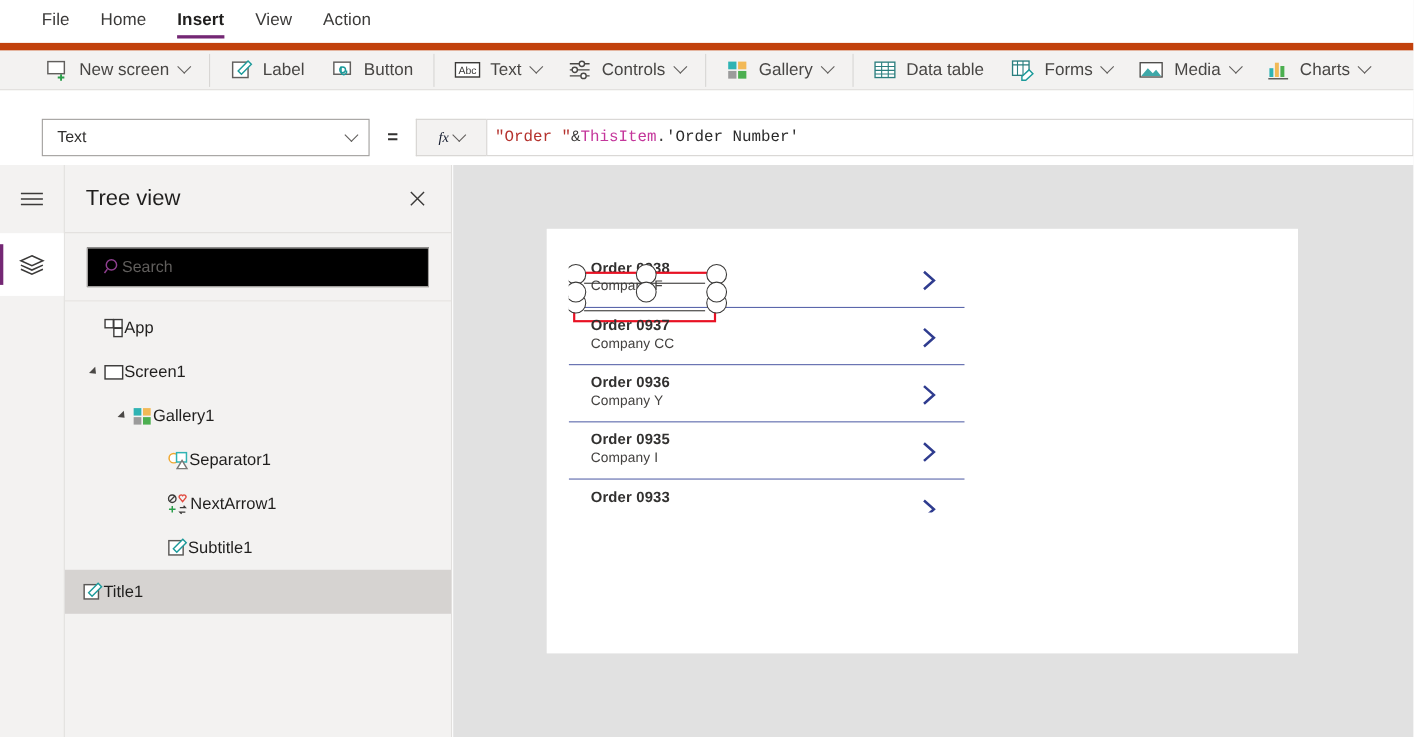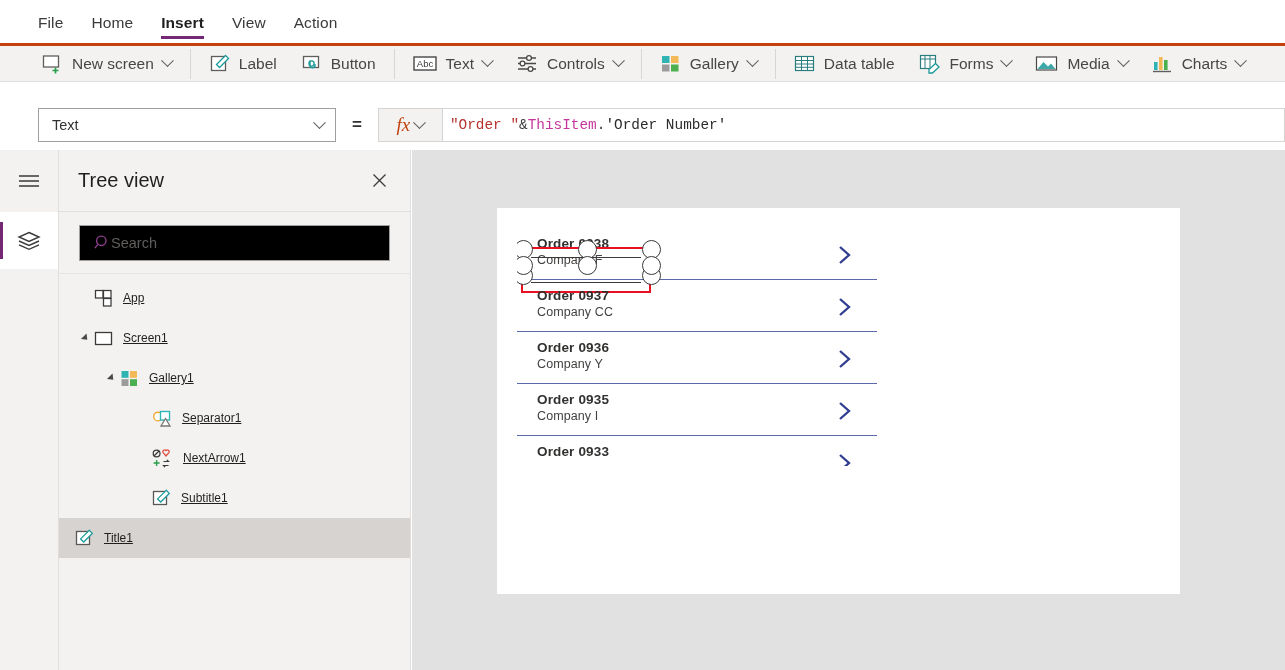--- a/index.html
+++ b/index.html
@@ -10,21 +10,21 @@
     font-family: "Liberation Sans", sans-serif;
     background: #ffffff;
     -webkit-font-smoothing: antialiased;
   }
   #app { position: relative; width: 1285px; height: 670px; background: #ffffff; }
 
   
   .menubar {
     position: absolute; left: 0; top: 0; width: 1285px; height: 46px;
     background: #ffffff; display: flex; align-items: flex-end;
-    padding-left: 24px; border-bottom: 3px solid #c2410c;
+    padding-left: 24px; border-bottom: 7px solid #c2410c;
   }
   .menu-item {
     position: relative; font-size: 15.5px; color: #3b3a39;
     padding: 0 14px 11px 14px; cursor: default; letter-spacing: .1px;
   }
   .menu-item.active { color: #201f1e; font-weight: bold; }
   .menu-item.active::after {
     content: ""; position: absolute; left: 14px; right: 14px; bottom: 4px;
     height: 3px; background: #742774;
   }
@@ -60,21 +60,21 @@
     width: 298px; height: 34px; background: #fff; border: 1px solid #a19f9d;
     display: flex; align-items: center; justify-content: space-between;
     padding: 0 11px 0 13px; font-size: 14.5px; color: #323130; cursor: default;
   }
   .eq { font-size: 17px; color: #323130; margin: 0 16px; font-weight: bold; }
   .fx-box {
     width: 64px; height: 34px; background: #f3f2f1; border: 1px solid #d6d4d2;
     border-right: none; display: flex; align-items: center; justify-content: center;
     gap: 5px; cursor: default;
   }
-  .fx-glyph { font-family: "Liberation Serif", serif; font-style: italic; font-size: 19px; color: #c2410c; }
+  .fx-glyph { font-family: "Liberation Serif", serif; font-style: italic; font-size: 13px; color: #0f172a; }
   .formula-input {
     flex: 1 1 auto; height: 34px; background: #ffffff; border: 1px solid #d6d4d2;
     display: flex; align-items: center; padding-left: 7px;
     font-family: "Liberation Mono", monospace; font-size: 14.4px; overflow: hidden;
   }
   .tok-str { color: #b5332e; }
   .tok-op  { color: #3b3a39; }
   .tok-ident { color: #c4369b; }
   .tok-dot { color: #3b3a39; }
   .tok-col { color: #2b2b2b; }
@@ -119,21 +119,21 @@
   .tnode {
     position: relative; height: 40px; display: flex; align-items: center; cursor: default;
   }
   .tnode.sel { background: #d6d3d1; }
   .tw { width: 14px; height: 14px; flex: 0 0 auto; margin-right: 2px; display: flex; align-items: center; justify-content: center; }
   .tw-tri {
     width: 0; height: 0; border-left: 5.5px solid #4a4846;
     border-top: 4.5px solid transparent; border-bottom: 4.5px solid transparent;
     transform: rotate(45deg);
   }
-  .tnode-label { font-size: 12px; color: #201f1e; margin-left: 10px; text-decoration: underline; }
+  .tnode-label { font-size: 15px; color: #201f1e; margin-left: 0; }
 
   
   .canvas {
     position: absolute; left: 412px; top: 150px; width: 873px; height: 520px;
     background: #e1e1e1; overflow: hidden;
   }
   .screen {
     position: absolute; left: 85px; top: 58px; width: 683px; height: 386px;
     background: #ffffff;
   }

